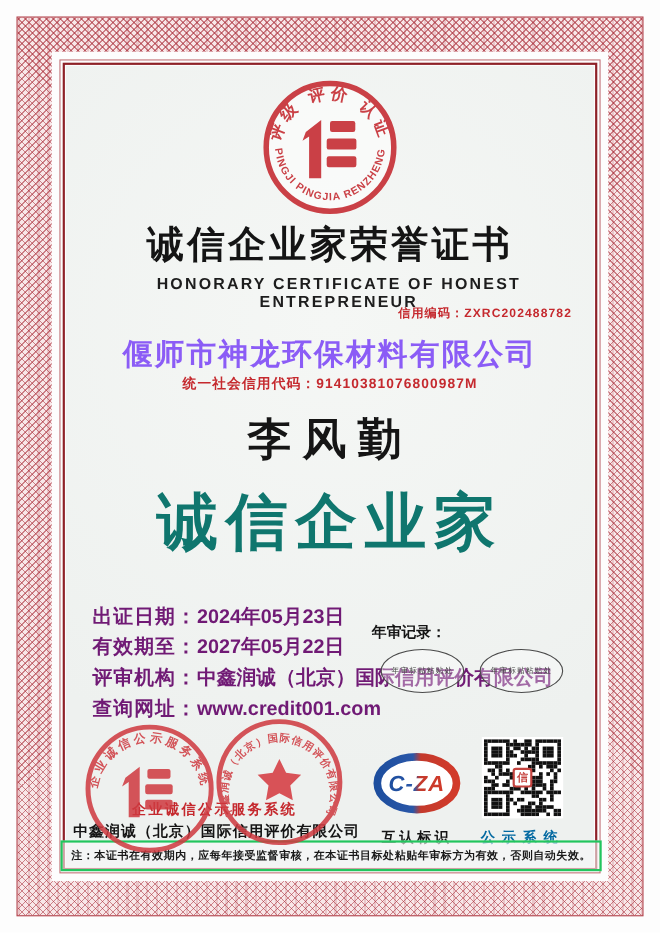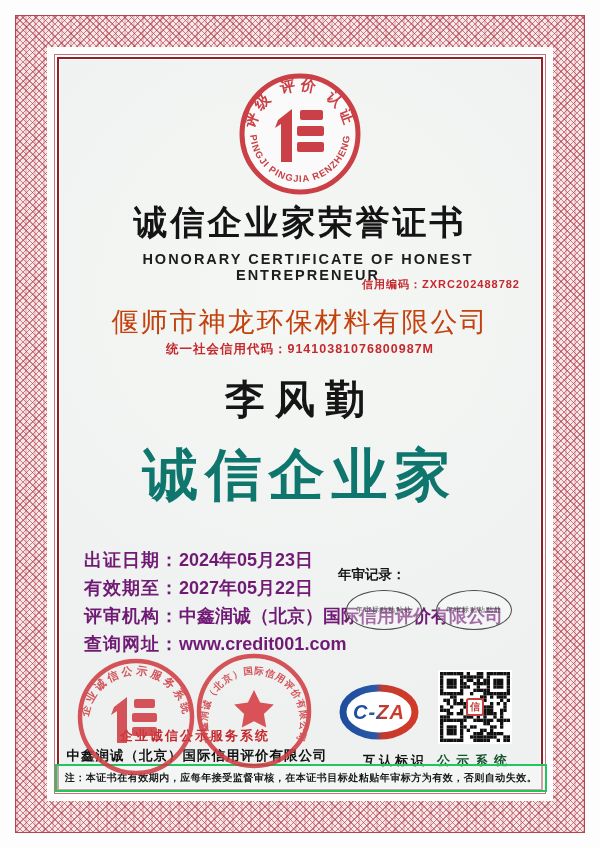--- a/index.html
+++ b/index.html
@@ -27,21 +27,21 @@
     background:radial-gradient(circle at 50% 32%, #f5f7f5 0%, #eef1ef 75%);
   }
 
   .abs{position:absolute;}
   .ctr{left:60px;right:60px;text-align:center;}
 
   
   .title{top:200px;font-size:34px;font-weight:900;color:#141414;letter-spacing:3px;}
   .subtitle{top:251px;font-size:14.5px;font-weight:700;color:#1d1d1d;letter-spacing:2px;margin-left:16px;}
   .credit{top:277px;right:80px;font-size:11px;font-weight:700;color:#c5292e;letter-spacing:1px;}
-  .company{top:304px;font-size:27px;font-weight:400;color:#c2410c;letter-spacing:2px;}
+  .company{top:304px;font-size:27px;font-weight:700;color:#8b5cf6;letter-spacing:2px;}
   .uscc{top:341px;font-size:12.5px;font-weight:700;color:#c5292e;letter-spacing:1px;}
   .person{top:372px;font-size:40px;font-weight:900;color:#151515;letter-spacing:10px;}
   .honor{top:438px;font-size:56px;font-weight:900;color:#0f766e;letter-spacing:7px;}
 
   .fields{left:84px;top:546px;}
   .field-row{font-size:18px;font-weight:700;color:#701a75;line-height:28px;white-space:nowrap;}
   .field-row .lbl{letter-spacing:1px;}
 
   .annual-label{left:338px;top:566px;font-size:13.5px;font-weight:700;color:#151515;}
   .oval{
@@ -59,30 +59,30 @@
   .seal-left{left:74px;top:655px;width:124px;height:124px;}
   .seal-right{left:193px;top:650px;width:122px;height:122px;}
 
   .ts-cn{font-size:15px;font-weight:700;fill:#c8373d;letter-spacing:4px;}
   .ts-en{font-size:9.5px;font-weight:700;fill:#c8373d;letter-spacing:1px;}
   .bs-cn{font-size:11px;font-weight:700;fill:#cf3a40;letter-spacing:3px;}
   .bs-cn2{font-size:9.5px;font-weight:700;fill:#cf3a40;letter-spacing:1px;}
 
   .cza{left:336px;top:682px;width:86px;height:64px;}
   .cza-text{font-size:20px;font-weight:900;font-style:italic;letter-spacing:1px;}
-  .mutual-label{left:352px;top:752px;width:86px;text-align:center;font-size:13px;font-weight:700;color:#151515;letter-spacing:3px;}
+  .mutual-label{left:336px;top:752px;width:86px;text-align:center;font-size:13px;font-weight:700;color:#151515;letter-spacing:3px;}
 
   .qr{left:438px;top:670px;width:74px;height:74px;background:#fff;padding:2px;box-sizing:border-box;}
   .qr-logo{
     position:absolute;left:466px;top:698px;width:18px;height:18px;background:#fff;
     border:2px solid #c5433f;border-radius:3px;box-sizing:border-box;z-index:4;
     display:flex;align-items:center;justify-content:center;
     font-size:10px;font-weight:900;color:#c5433f;
   }
-  .qr-label{left:424px;top:752px;width:102px;text-align:center;font-size:13px;font-weight:700;color:#14532d;letter-spacing:6px;}
+  .qr-label{left:424px;top:752px;width:102px;text-align:center;font-size:13px;font-weight:700;color:#0369a1;letter-spacing:6px;}
 
   .note-box{
     left:55px;top:764px;width:488px;height:24px;border:2px solid #22c55e;
     display:flex;align-items:center;justify-content:center;z-index:2;background:rgba(248,248,248,.6);
   }
   .note-text{font-size:10px;font-weight:700;color:#1a1a1a;letter-spacing:.5px;white-space:nowrap;}
 </style>
 </head>
 <body>
 

